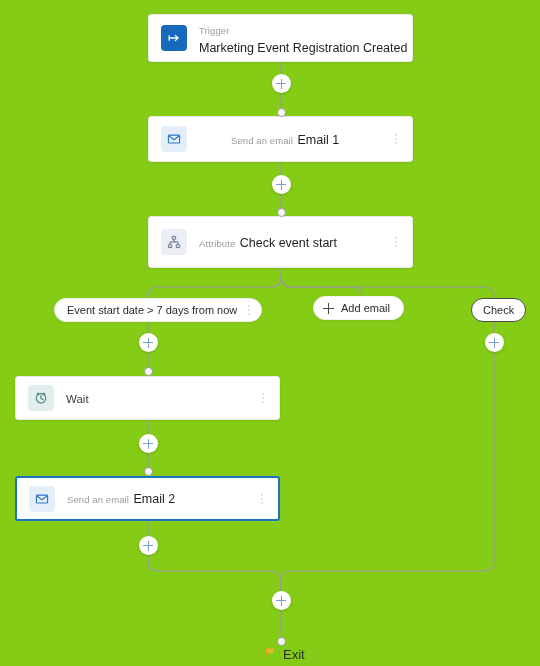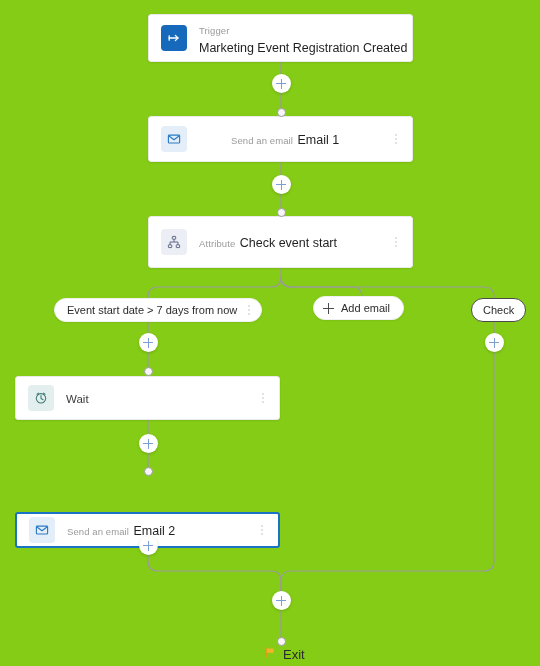--- a/index.html
+++ b/index.html
@@ -241,21 +241,21 @@
       <span class="card-sub">Attribute</span>
       <span class="card-title">Check event start</span>
     </span>
     <span class="kebab">
       <i></i>
         <i></i>
         <i></i>
     </span>
   </div>
 
-  <div class="card selected" style="left:15px; top:476px; width:265px; height:36px;margin-top:36px;">
+  <div class="card selected" style="left:15px; top:476px; width:265px; height:45px;">
     <span class="card-icon ic-email">
       <svg width="14" height="14" viewBox="0 0 16 16" fill="none" stroke="#2a7ac4" stroke-width="1.3" stroke-linejoin="round">
         <rect x="1.6" y="3.6" width="12.8" height="9" rx="1"></rect>
         <path d="M1.9 4.3l6.1 4.6 6.1-4.6"></path>
       </svg>
     </span>
     <span class="card-text">
       <span class="card-sub">Send an email</span>
       <span class="card-title">Email 2</span>
     </span>

